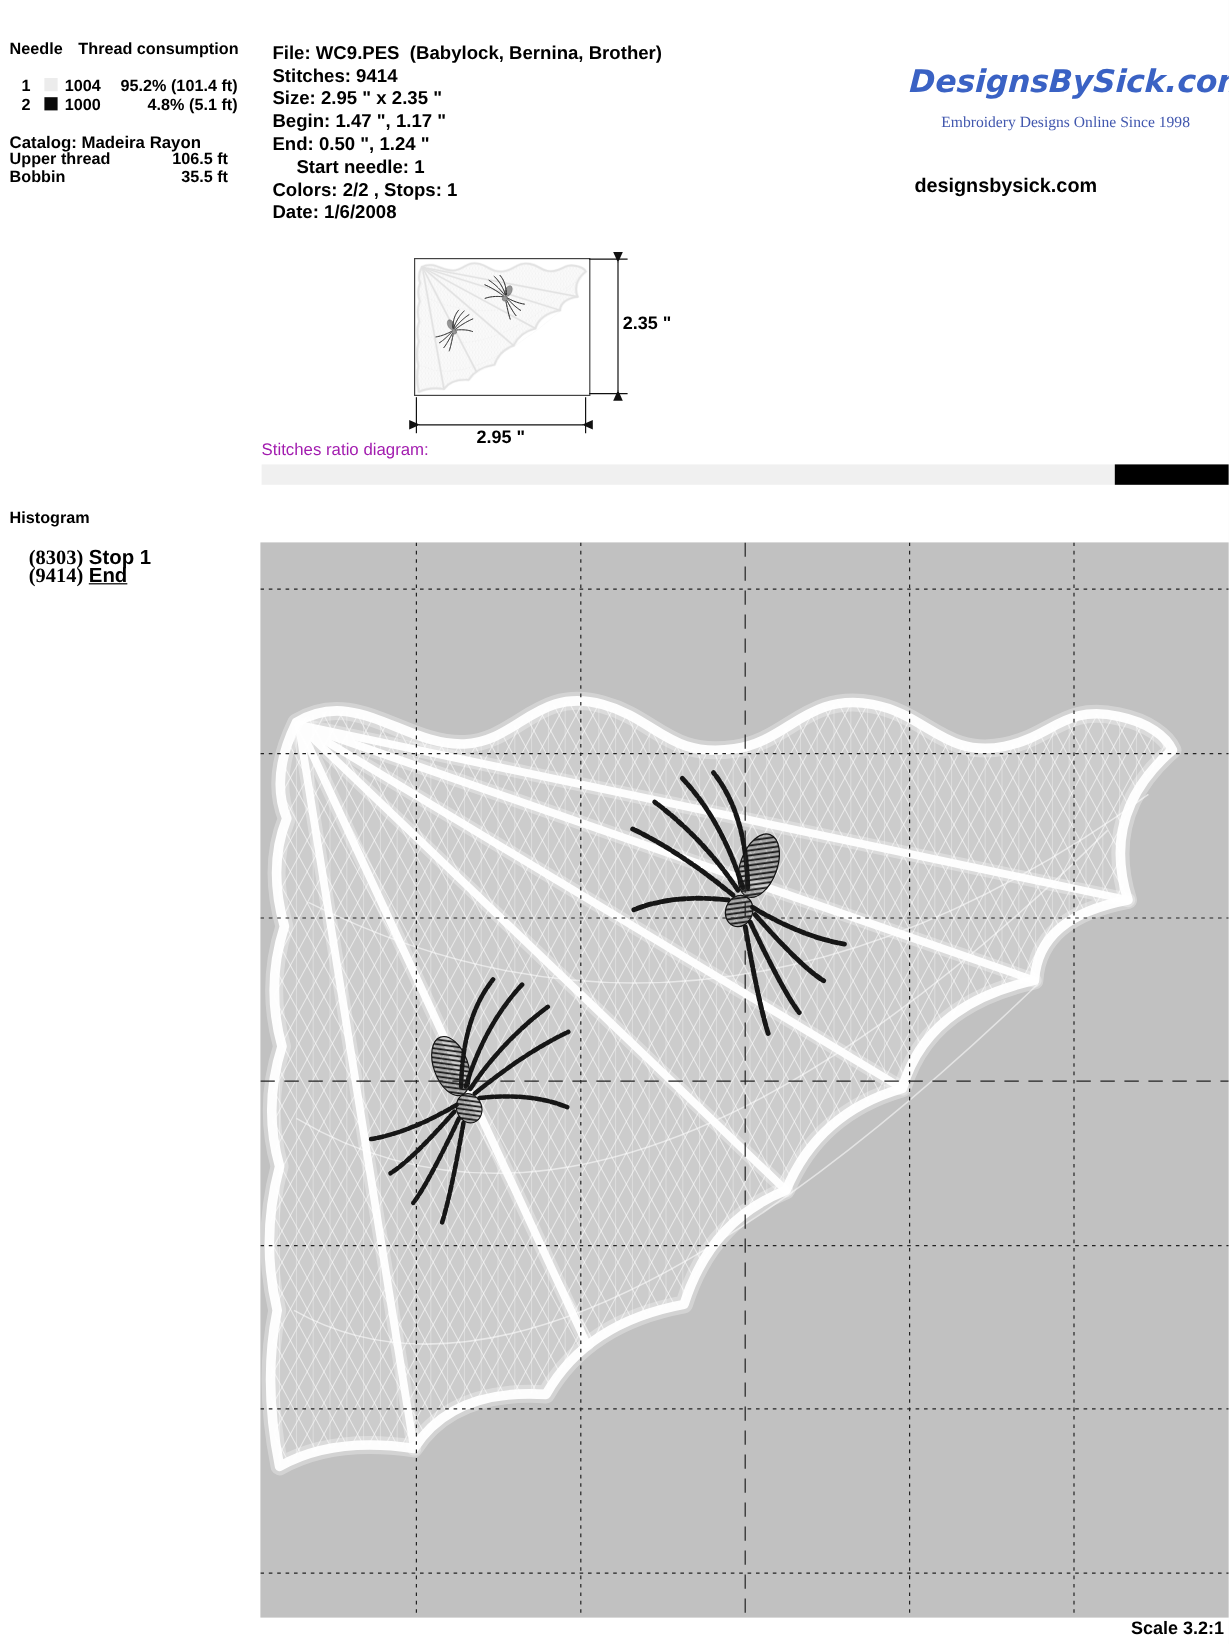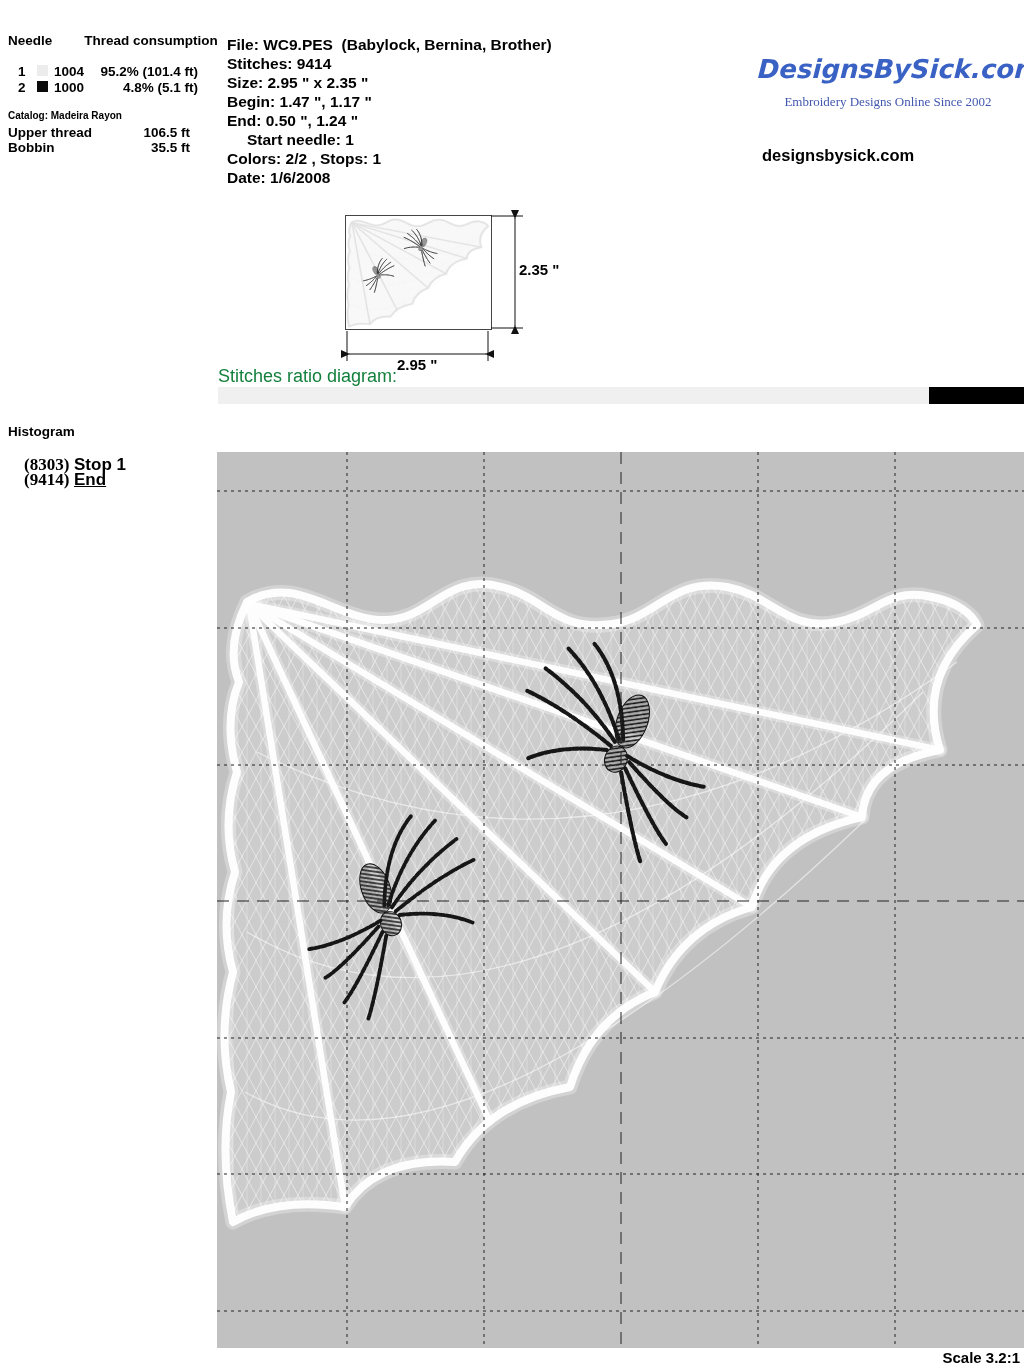--- a/index.html
+++ b/index.html
@@ -1,43 +1,43 @@
 <!DOCTYPE html>
 <html><head>
 <meta charset="utf-8">
 <style>
   html,body{margin:0;padding:0;background:#fff;}
   body{width:1024px;height:1370px;position:relative;overflow:hidden;
        font-family:"Liberation Sans",sans-serif;color:#000;}
   .abs{position:absolute;}
   
-  #needle-header{left:8px;top:33px;font-size:13.5px;font-weight:bold;display:flex;gap:32px;}
+  #needle-header{left:8px;top:33px;font-size:13.5px;font-weight:bold;display:flex;gap:13px;}
   .ntab-row{left:8px;width:190px;height:14px;font-size:13.5px;font-weight:bold;}
   .ntab-row .num{position:absolute;left:10px;top:0;}
   .ntab-row .swatch{position:absolute;left:29px;top:1px;width:11px;height:11px;}
   .ntab-row .thread{position:absolute;left:46px;top:0;}
   .ntab-row .cons{position:absolute;right:0;top:0;white-space:pre;}
-  #catalog-line{left:8px;top:110px;font-size:10px;font-weight:bold;}
+  #catalog-line{left:8px;top:110px;font-size:14px;font-weight:bold;}
   .thread-line{left:8px;width:182px;font-size:13.5px;font-weight:bold;}
   .thread-line .val{position:absolute;right:0;top:0;}
   
   .fi-line{left:227px;font-size:15.5px;font-weight:bold;white-space:pre;}
   
   #logo-text{left:758px;top:54px;width:260px;text-align:center;
      font-family:"DejaVu Sans",sans-serif;font-weight:bold;font-style:italic;
      font-size:26px;transform:skewX(-3deg);letter-spacing:0px;white-space:nowrap;}
   #logo-tagline{left:758px;top:94px;width:260px;text-align:center;
      font-family:"Liberation Serif",serif;font-size:13px;}
   #website-text{left:762px;top:146px;font-size:16.5px;font-weight:bold;}
   
   #thumb-box{left:345px;top:215px;width:145px;height:113px;border:1px solid #444;background:#fff;overflow:hidden;}
   #dim-height-label{left:519px;top:261px;font-size:15px;font-weight:bold;}
   #dim-width-label{left:397px;top:356px;font-size:15px;font-weight:bold;}
   
-  #ratio-label{left:218px;top:366px;font-size:18px;color:#15803d;}
+  #ratio-label{left:218px;top:366px;font-size:14px;color:#a21caf;}
   #ratio-bar{left:218px;top:387px;width:806px;height:17px;display:flex;}
   #ratio-bar .seg{height:100%;}
   
   #histogram-title{left:8px;top:424px;font-size:13.5px;font-weight:bold;}
   .hist-row{left:24px;height:15px;font-size:17px;}
   .hist-row .cnt{display:inline-block;width:50px;font-family:"Liberation Serif",serif;font-weight:bold;}
   .hist-row .lbl{font-weight:bold;}
   
   #design-area{left:217px;top:452px;width:807px;height:896px;background:#c1c1c1;}
   #scale-label{left:860px;top:1349px;width:160px;text-align:right;font-size:15px;font-weight:bold;}
@@ -74,21 +74,21 @@
 <div class="abs fi-line" style="top:36px;">File: WC9.PES  (Babylock, Bernina, Brother)</div>
 <div class="abs fi-line" style="top:55px;">Stitches: 9414</div>
 <div class="abs fi-line" style="top:74px;">Size: 2.95 " x 2.35 "</div>
 <div class="abs fi-line" style="top:93px;">Begin: 1.47 ", 1.17 "</div>
 <div class="abs fi-line" style="top:112px;">End: 0.50 ", 1.24 "</div>
 <div class="abs fi-line" style="top:131px;margin-left:20px;">Start needle: 1</div>
 <div class="abs fi-line" style="top:150px;">Colors: 2/2 , Stops: 1</div>
 <div class="abs fi-line" style="top:169px;">Date: 1/6/2008</div>
 
 <div class="abs" id="logo-text" style="color: rgb(58, 98, 196);">DesignsBySick.com</div>
-<div class="abs" id="logo-tagline" style="color: rgb(65, 87, 174);">Embroidery Designs Online Since 2002</div>
+<div class="abs" id="logo-tagline" style="color: rgb(65, 87, 174);">Embroidery Designs Online Since 1998</div>
 <div class="abs" id="website-text">designsbysick.com</div>
 
 <div class="abs" id="thumb-box">
   <svg width="145" height="113" viewBox="0 112 775 672" preserveAspectRatio="none" style="color:#e2e2e2;display:block;">
     <use href="#webdesign"></use>
   </svg>
 </div>
 <svg class="abs" style="left:330px;top:205px;" width="270" height="175">
   <defs>
     <marker id="arrS" markerWidth="9" markerHeight="8" refX="1" refY="4" orient="auto-start-reverse">

